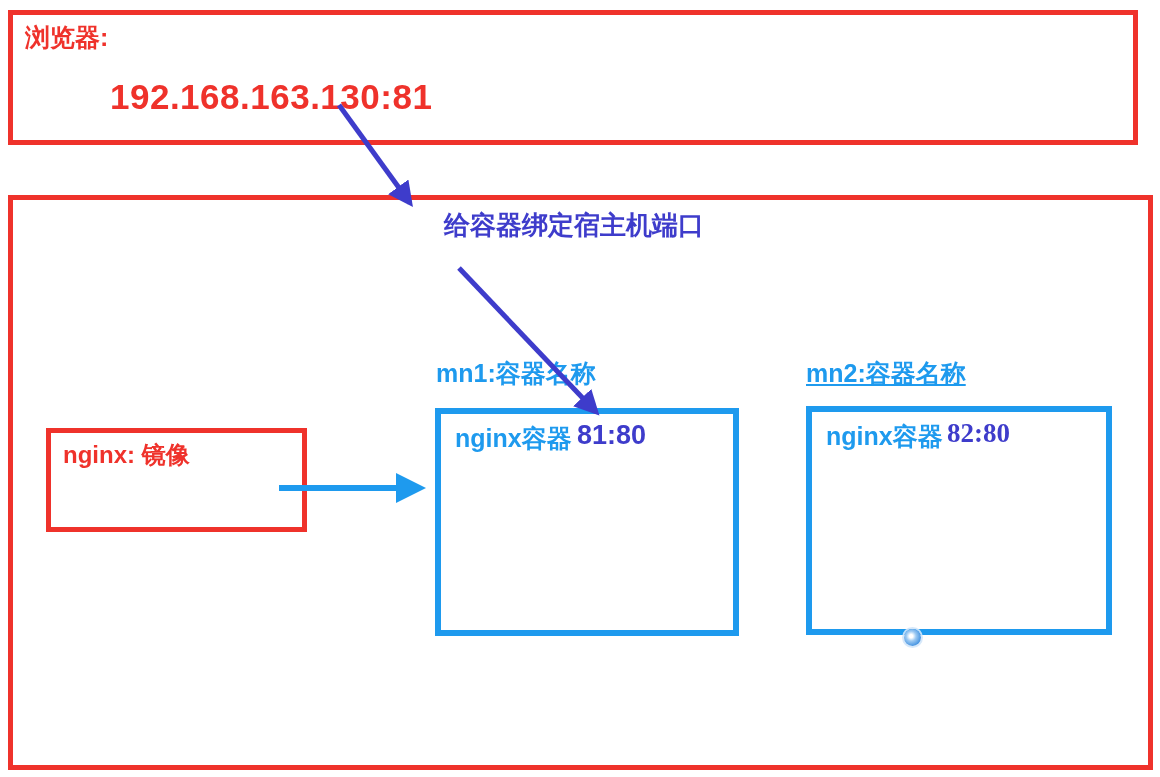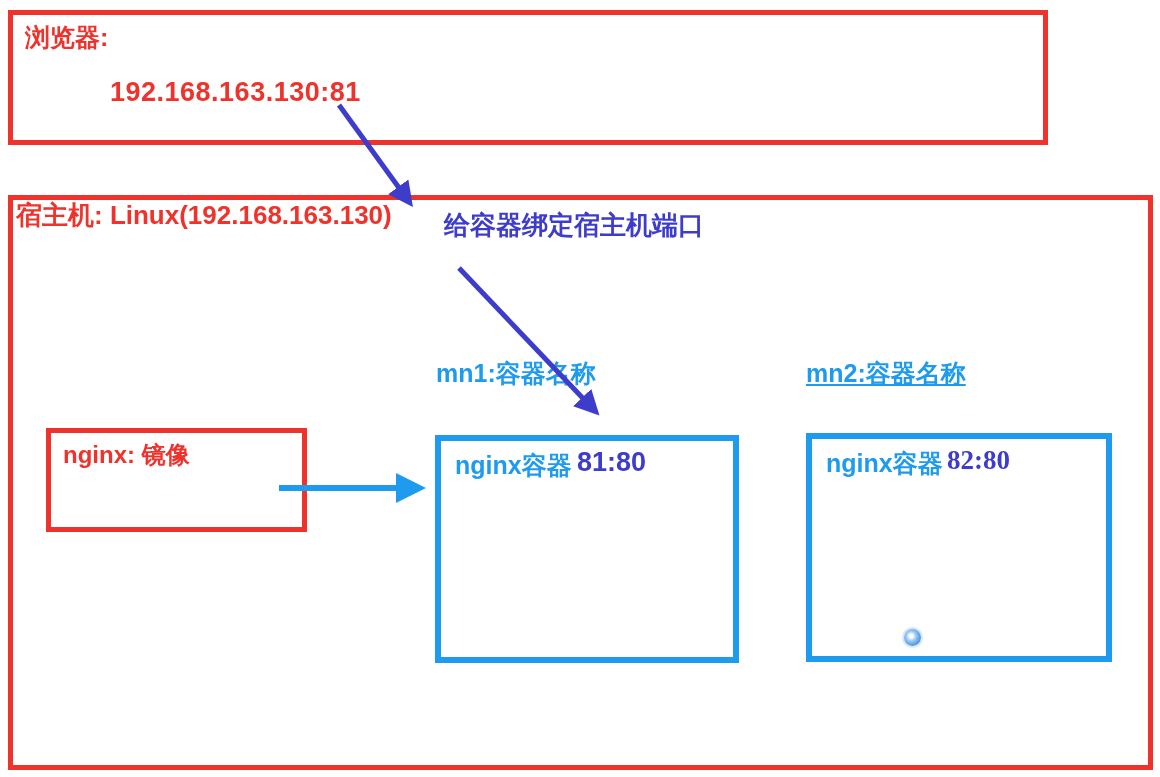--- a/index.html
+++ b/index.html
@@ -10,35 +10,35 @@
   html,body{margin:0;padding:0;background:#fff;}
   .stage{
     position:relative;
     width:1160px;height:777px;
     background:#ffffff;
     overflow:hidden;
     font-family:"Liberation Sans","DejaVu Sans",sans-serif;
   }
   .abs{position:absolute;box-sizing:border-box;}
   
-  .browser-box{left:8px;top:10px;width:1040px;height:135px;border:5px solid var(--red);}
+  .browser-box{left:8px;top:10px;width:1130px;height:135px;border:5px solid var(--red);}
   .browser-title{left:12px;top:6px;font-size:25px;font-weight:700;color:var(--red);}
-  .browser-url{left:97px;top:62px;font-size:27px;font-weight:700;color:var(--red);letter-spacing:.5px;}
+  .browser-url{left:97px;top:62px;font-size:35px;font-weight:700;color:var(--red);letter-spacing:.5px;}
   
   .host-box{left:8px;top:195px;width:1145px;height:575px;border:5px solid var(--red);}
   .host-title{left:16px;top:198px;font-size:26px;font-weight:700;color:var(--red);}
   .bind-note{left:444px;top:208px;font-size:26px;font-weight:700;color:var(--indigo);}
   
   .image-box{left:46px;top:428px;width:261px;height:104px;border:5px solid var(--red);}
   .image-label{left:12px;top:6px;font-size:24px;font-weight:700;color:var(--red);}
   
   .container-label{font-size:25px;font-weight:700;color:var(--light-blue);}
   .mn1-label{left:436px;top:357px;}
   .mn2-label{left:806px;top:357px;text-decoration:underline;}
-  .container-box{border:6px solid var(--light-blue);background:#fff;margin-top:27px;}
+  .container-box{border:6px solid var(--light-blue);background:#fff;}
   .mn1-box{left:435px;top:408px;width:304px;height:228px;}
   .mn2-box{left:806px;top:406px;width:306px;height:229px;}
   .runtime-label{left:14px;top:8px;font-size:25px;font-weight:700;color:var(--light-blue);}
   .port-mapping{top:6px;font-size:27px;font-weight:700;color:var(--indigo);}
   .mn1-box .port-mapping{left:136px;}
   .mn2-box .port-mapping{left:135px;font-family:Liberation Serif, serif;}
   
   .arrows{position:absolute;left:0;top:0;width:1160px;height:777px;pointer-events:none;}
   
   .swirl{left:904px;top:629px;width:17px;height:17px;border-radius:50%;
@@ -49,21 +49,20 @@
 <body>
 
 <div class="stage">
 
   <div class="abs browser-box">
     <div class="abs browser-title">浏览器:</div>
     <div class="abs browser-url">192.168.163.130:81</div>
   </div>
 
   <div class="abs host-box"></div>
-  <div class="abs host-title">宿主机: Linux(192.168.163.130)</div>
   <div class="abs bind-note">给容器绑定宿主机端口</div>
 
   <div class="abs image-box">
     <div class="abs image-label">nginx: 镜像</div>
   </div>
 
   <div class="abs container-label mn1-label">mn1:容器名称</div>
   <div class="abs container-box mn1-box">
     <div class="abs runtime-label">nginx容器</div>
     <div class="abs port-mapping">81:80</div>

